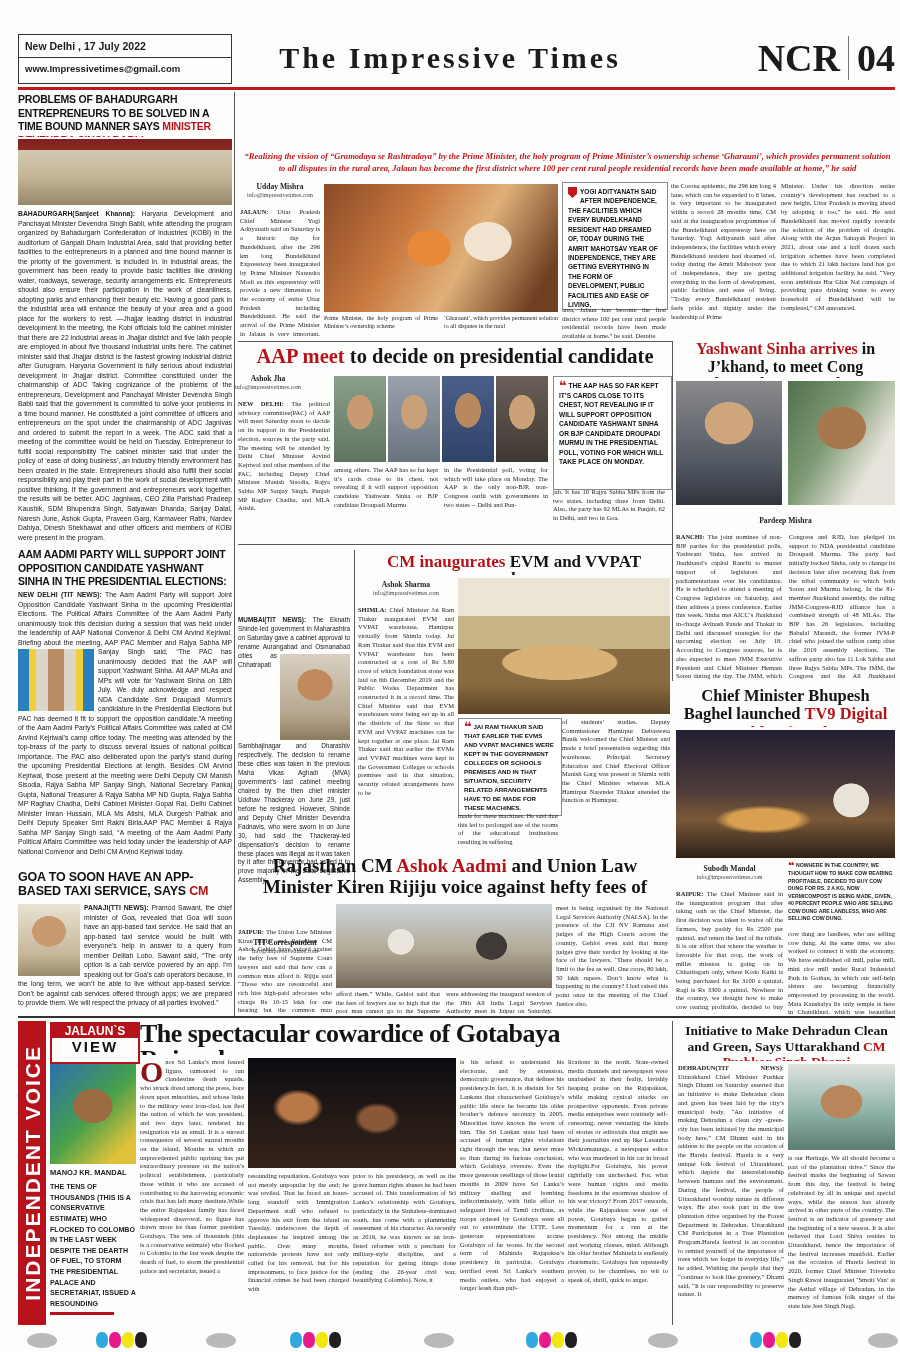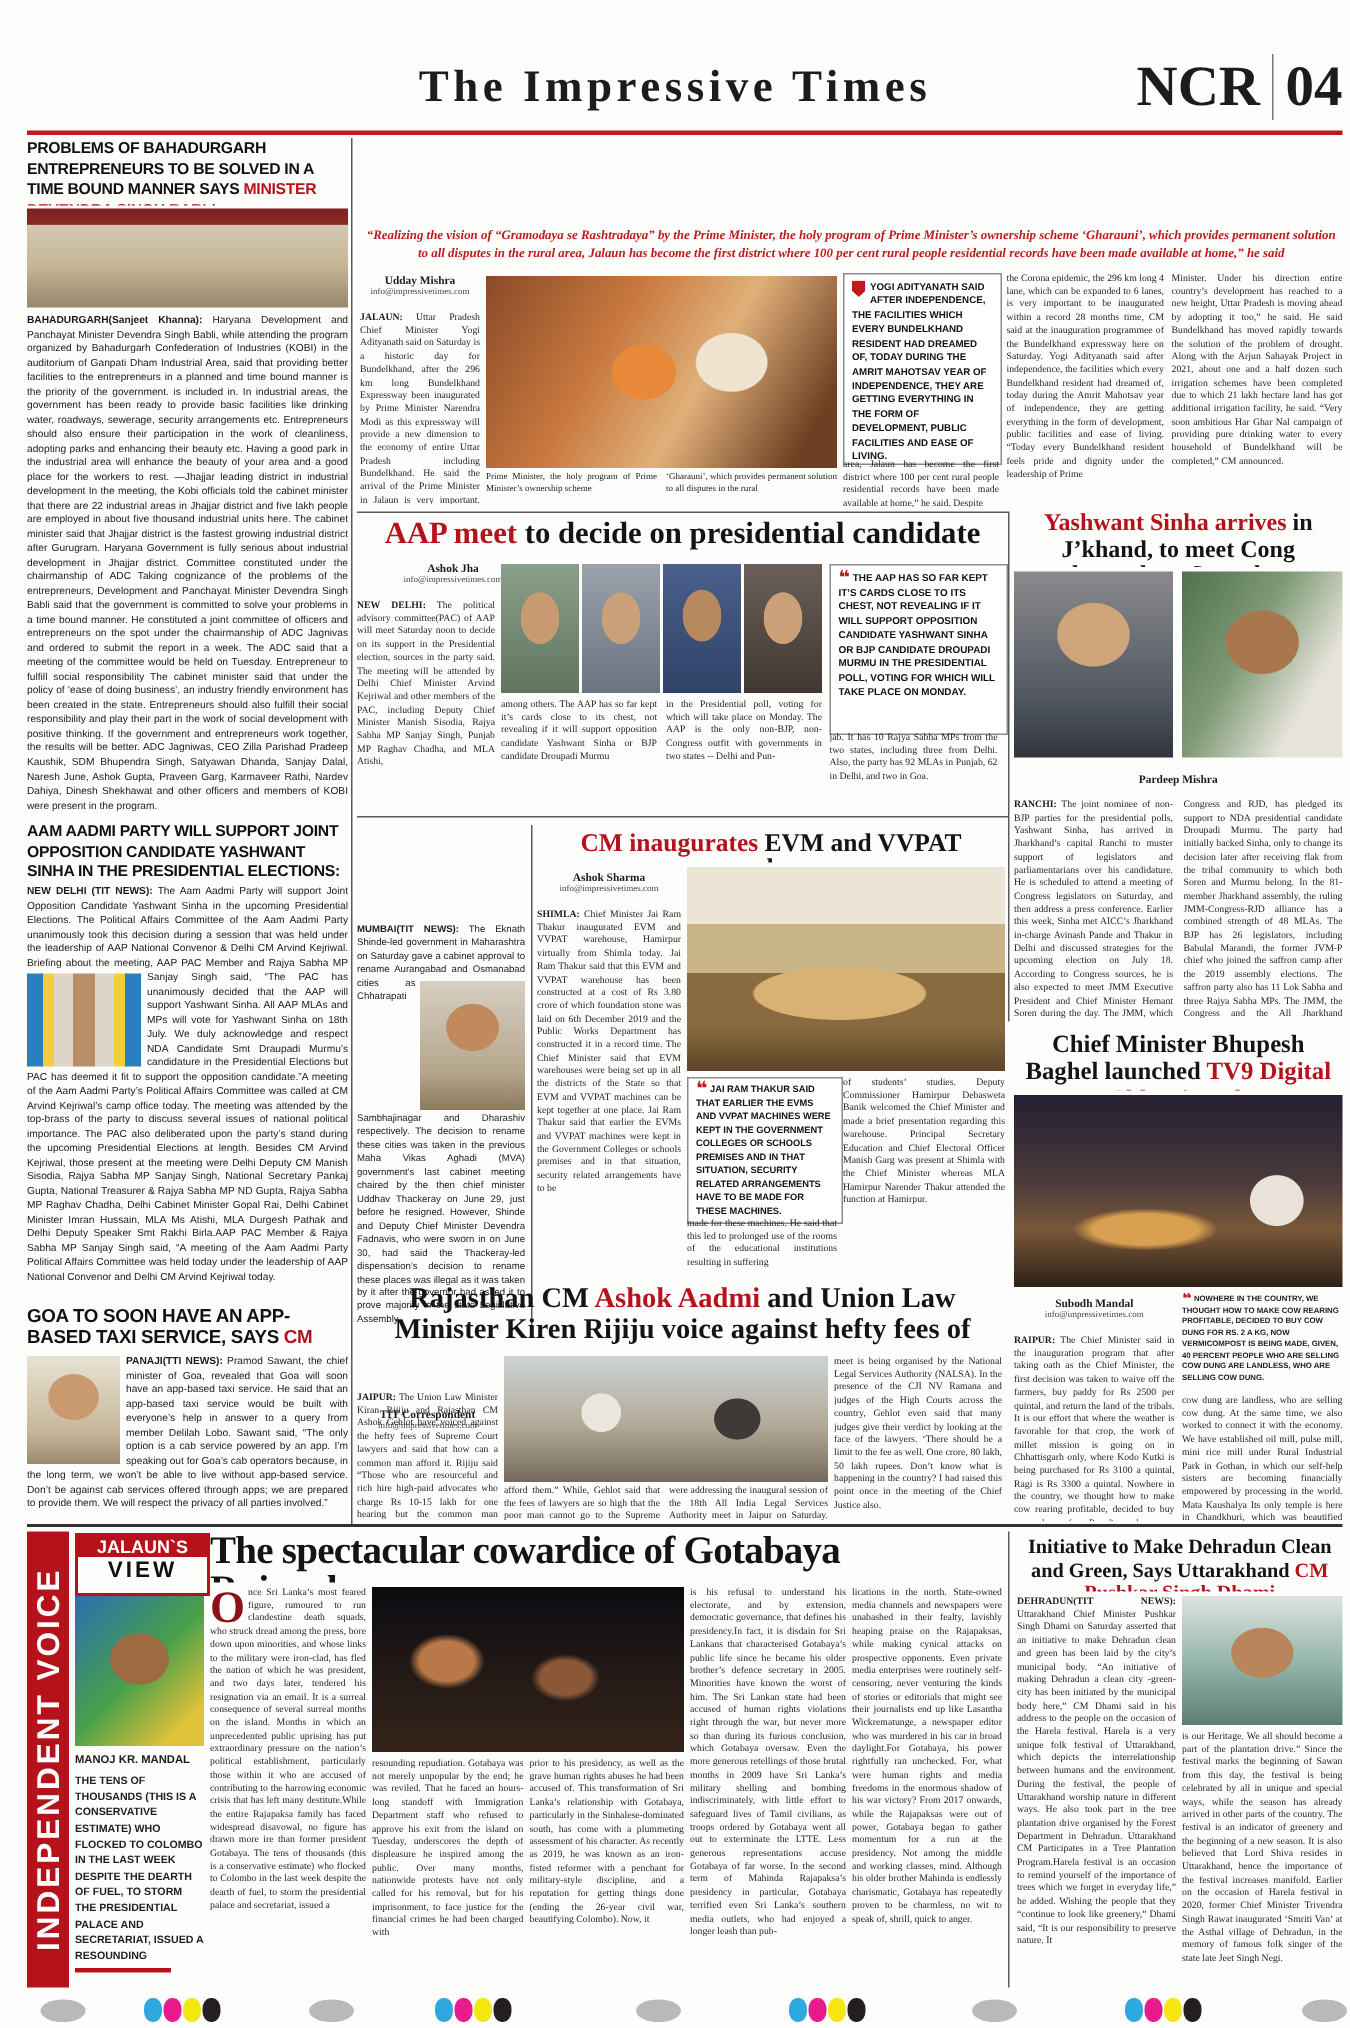--- a/index.html
+++ b/index.html
@@ -31,20 +31,24 @@
   .cmyk{position:absolute;display:flex;gap:1px;}
   .cmyk div{width:12px;height:16px;border-radius:45%;}
   .pin{width:9px;height:11px;background:#c0181c;clip-path:polygon(0 0,100% 0,100% 62%,50% 100%,0 62%);
        display:inline-block;margin-right:3px;float:left;}
 </style>
 </head>
 <body>
 
 <div class="page">
 
+  <div class="abs mastbox" style="left:18px;top:34px;width:212px;height:48px;">
+    <div style="font:bold 10.5px/1 'Liberation Sans',sans-serif;padding:6px 6px 5px;border-bottom:1px solid #333;">New Delhi , 17 July 2022</div>
+    <div style="font:bold 9.5px/1 'Liberation Sans',sans-serif;padding:6px 6px;">www.Impressivetimes@gmail.com</div>
+  </div>
   <div class="abs" style="left:240px;top:40px;width:420px;height:42px;text-align:center;font:bold 30px/1.2 'Liberation Serif',serif;letter-spacing:3px;">The Impressive Times</div>
   <div class="abs" style="left:700px;top:32px;width:195px;height:52px;display:flex;align-items:center;justify-content:flex-end;gap:8px;">
     <span style="font:bold 38px/1 'Liberation Serif',serif;">NCR</span>
     <span style="width:1px;height:44px;background:#777;"></span>
     <span style="font:bold 38px/1 'Liberation Serif',serif;">04</span>
   </div>
   <div class="abs" style="left:18px;top:87px;width:877px;height:3px;background:#c0181c;"></div>
 
   <div class="vr" style="left:234px;top:92px;height:924px;"></div>
 
@@ -93,21 +97,21 @@
   <div class="abs serifbody" style="left:562px;top:306px;width:104px;height:32px;">area, Jalaun has become the first district where 100 per cent rural people residential records have been made available at home,” he said. Despite</div>
   <div class="abs serifbody" style="left:671px;top:182px;width:105px;height:156px;">the Corona epidemic, the 296 km long 4 lane, which can be expanded to 6 lanes, is very important to be inaugurated within a record 28 months time, CM said at the inauguration programmee of the Bundelkhand expressway here on Saturday. Yogi Adityanath said after independence, the facilities which every Bundelkhand resident had dreamed of, today during the Amrit Mahotsav year of independence, they are getting everything in the form of development, public facilities and ease of living. “Today every Bundelkhand resident feels pride and dignity under the leadership of Prime</div>
   <div class="abs serifbody" style="left:781px;top:182px;width:114px;height:156px;">Minister. Under his direction entire country’s development has reached to a new height, Uttar Pradesh is moving ahead by adopting it too,” he said. He said Bundelkhand has moved rapidly towards the solution of the problem of drought. Along with the Arjun Sahayak Project in 2021, about one and a half dozen such irrigation schemes have been completed due to which 21 lakh hectare land has got additional irrigation facility, he said. “Very soon ambitious Har Ghar Nal campaign of providing pure drinking water to every household of Bundelkhand will be completed,” CM announced.</div>
 
   <div class="hr" style="left:238px;top:341px;width:434px;"></div>
   <div class="vr" style="left:672px;top:341px;height:340px;"></div>
 
   <div class="abs serifhead" style="left:238px;top:346px;width:434px;height:24px;font-size:20.5px;line-height:1;text-align:center;">
     <span class="red">AAP meet </span><span>to decide on presidential candidate support</span>
   </div>
-  <div class="abs byl" style="left:256px;top:374px;width:92px;height:22px;">
+  <div class="abs byl" style="left:222px;top:374px;width:92px;height:22px;">
     <div class="nm">Ashok Jha</div>
     <div class="em">info@impressivetimes.com</div>
   </div>
   <div class="abs serifbody" style="left:238px;top:400px;width:92px;height:140px;">
     <span class="dateline">NEW DELHI:</span><span> The political advisory committee(PAC) of AAP will meet Saturday noon to decide on its support in the Presidential election, sources in the party said. The meeting will be attended by Delhi Chief Minister Arvind Kejriwal and other members of the PAC, including Deputy Chief Minister Manish Sisodia, Rajya Sabha MP Sanjay Singh, Punjab MP Raghav Chadha, and MLA Atishi,</span>
   </div>
   <div class="abs" style="left:334px;top:376px;width:214px;height:86px;display:flex;gap:2px;">
     <div style="flex:1;background:radial-gradient(ellipse 42% 34% at 50% 42%,#c79a72 0 58%,transparent 60%),linear-gradient(#8aa08a,#5f7560);"></div>
     <div style="flex:1;background:radial-gradient(ellipse 42% 34% at 50% 42%,#c9a078 0 58%,transparent 60%),linear-gradient(#9aa2ac,#6a7480);"></div>
     <div style="flex:1;background:radial-gradient(ellipse 42% 34% at 50% 40%,#b8885e 0 58%,transparent 60%),linear-gradient(#4a5f8a,#2f4368);"></div>

